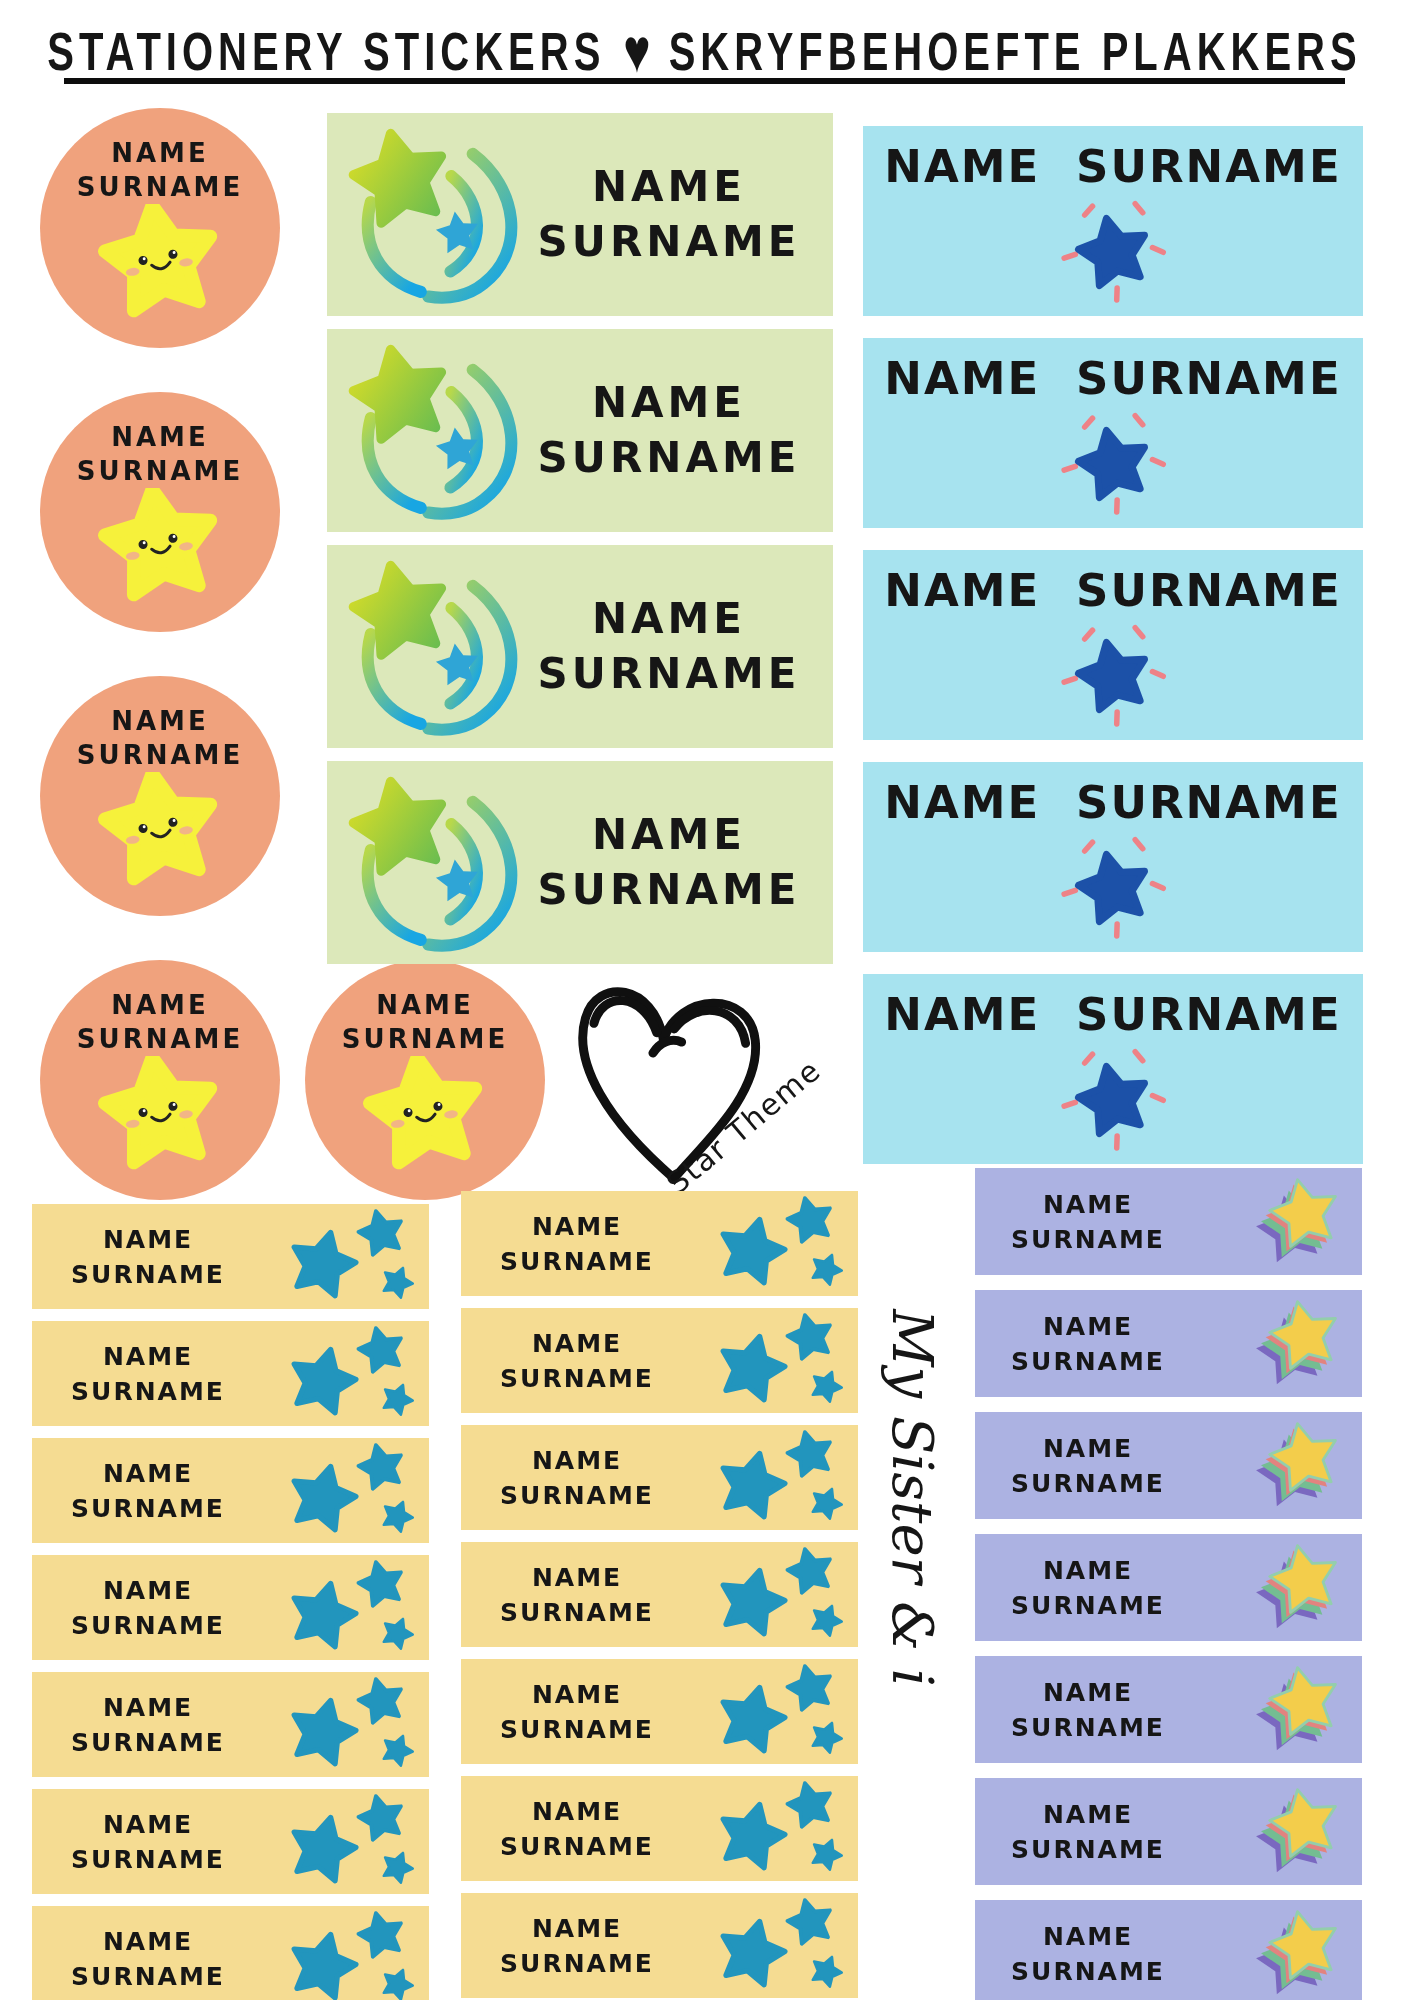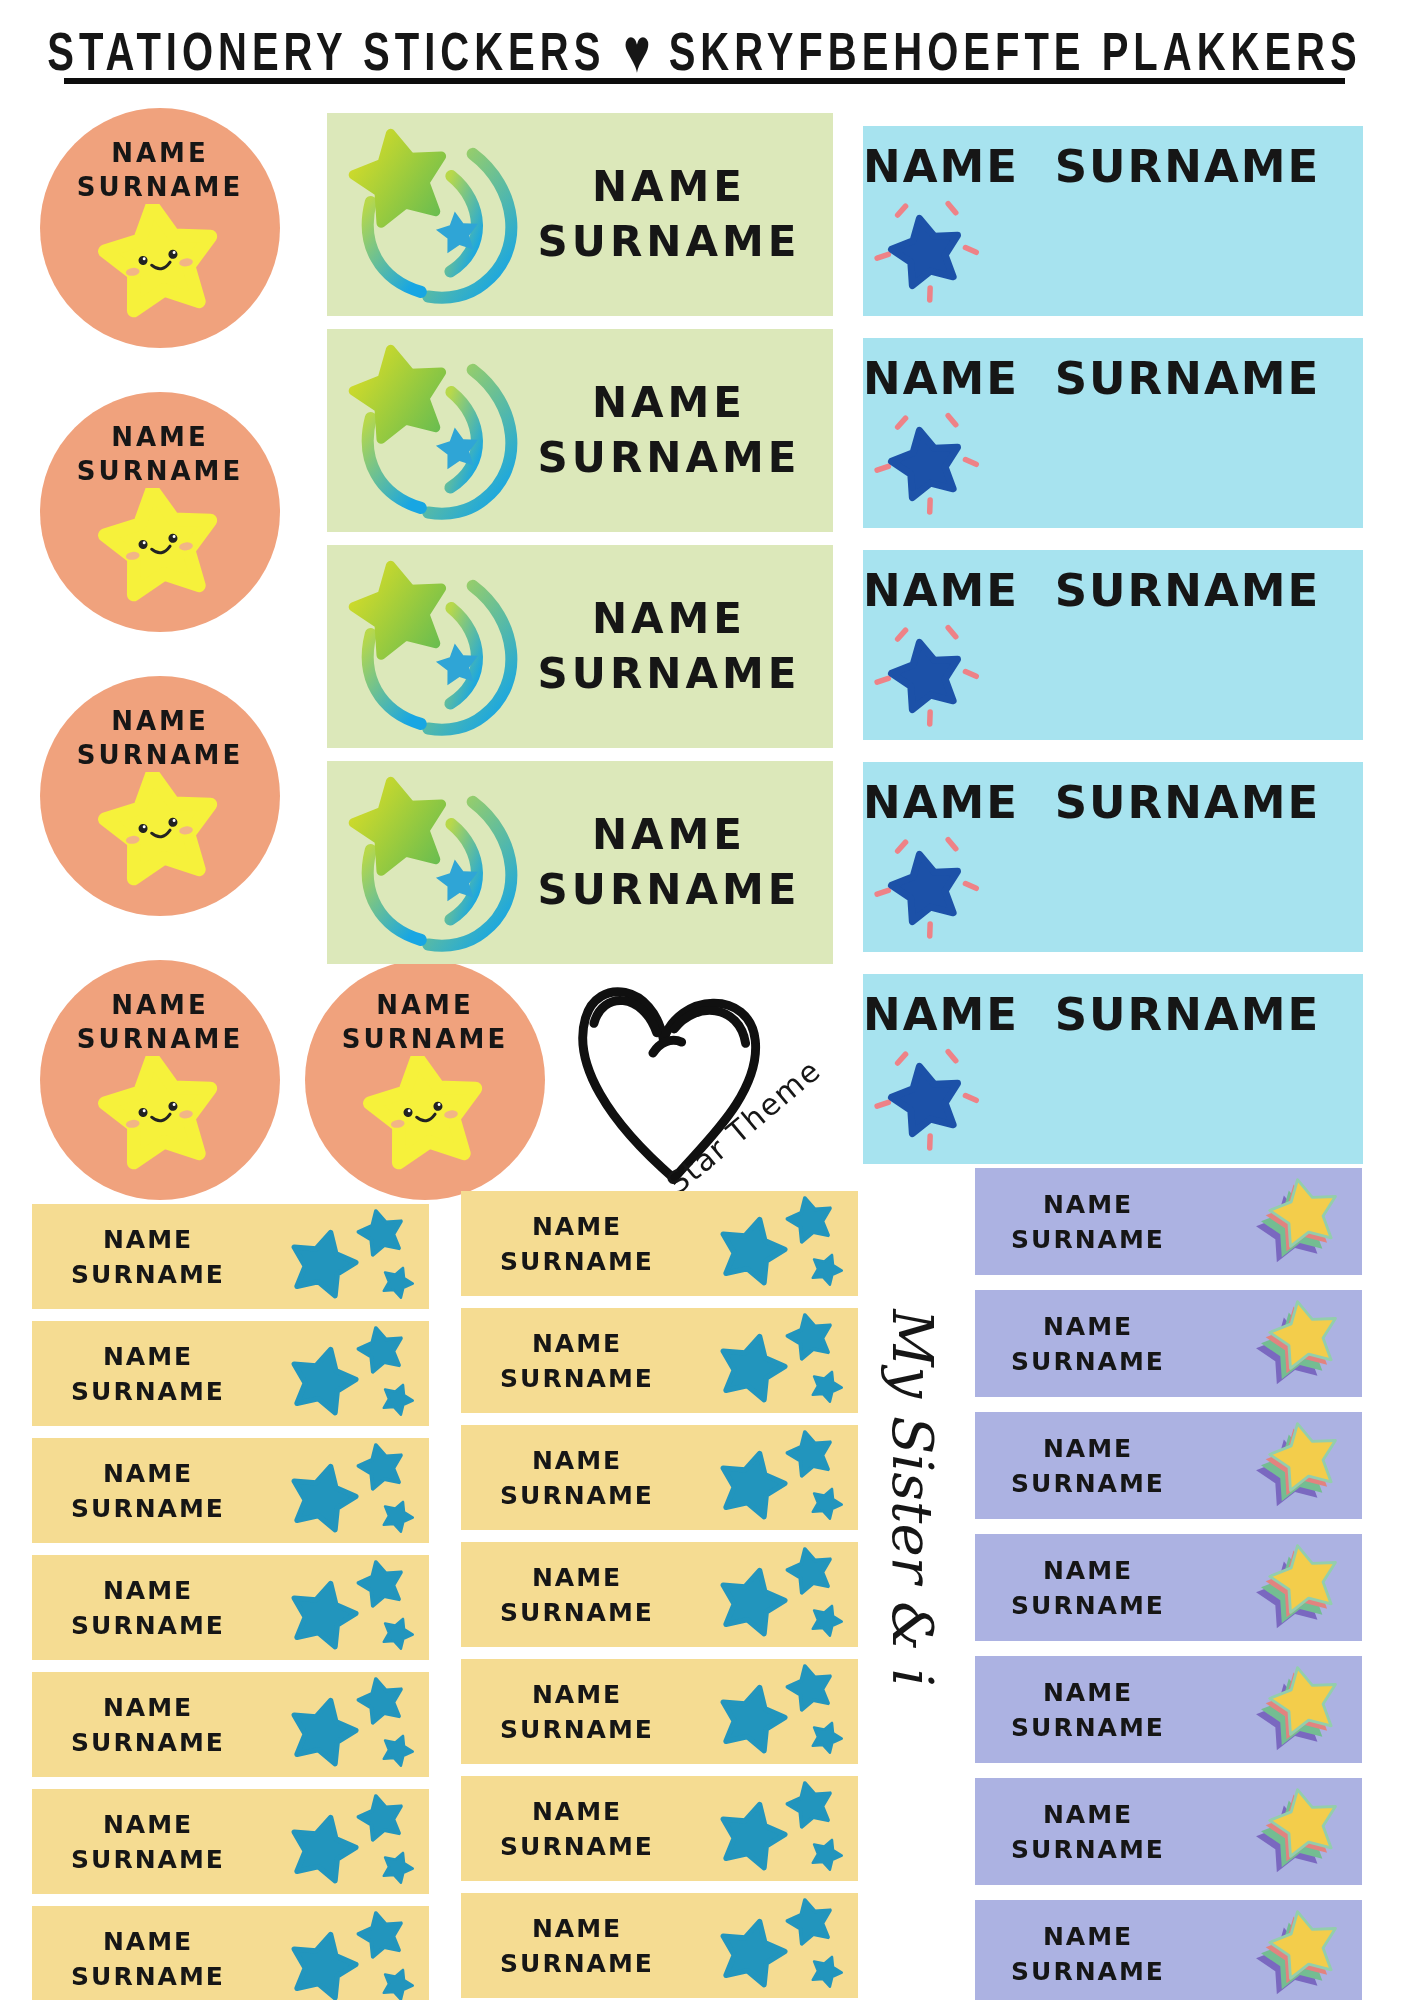--- a/index.html
+++ b/index.html
@@ -25,21 +25,21 @@
   .kawaii{width:128px;height:120px;margin-top:2px;}
 
   
   .green-col{position:absolute;left:327px;top:97px;display:flex;flex-direction:column;gap:13px;}
   .green-label{width:506px;height:203px;background:var(--green_bg);display:flex;align-items:center;}
   .shoot{width:176px;height:188px;margin-left:16px;flex:none;}
   .green-text{flex:1;text-align:center;font-size:42px;font-weight:700;letter-spacing:4px;line-height:1.3;padding-right:14px;}
 
   
   .blue-col{position:absolute;left:863px;top:110px;display:flex;flex-direction:column;gap:22px;}
-  .blue-label{width:500px;height:190px;background:var(--blue_bg);padding-top:14px;}
+  .blue-label{width:500px;height:190px;background:var(--blue_bg);text-align:center;padding-top:14px;}
   .blue-line{font-size:45px;font-weight:700;letter-spacing:2px;word-spacing:18px;white-space:nowrap;}
   .sparkle{width:126px;height:118px;margin-top:-6px;}
 
   
   .yellow-col-left{position:absolute;left:32px;top:1188px;display:flex;flex-direction:column;gap:12px;}
   .yellow-col-mid{position:absolute;left:461px;top:1175px;display:flex;flex-direction:column;gap:12px;}
   .yellow-label{position:relative;width:397px;height:105px;background:var(--yellow_bg);display:flex;align-items:center;}
   .yl-text{width:232px;text-align:center;font-size:25px;font-weight:700;letter-spacing:2px;line-height:1.4;}
   .triple{position:absolute;right:4px;top:50%;transform:translateY(-50%);width:148px;height:102px;}
 

